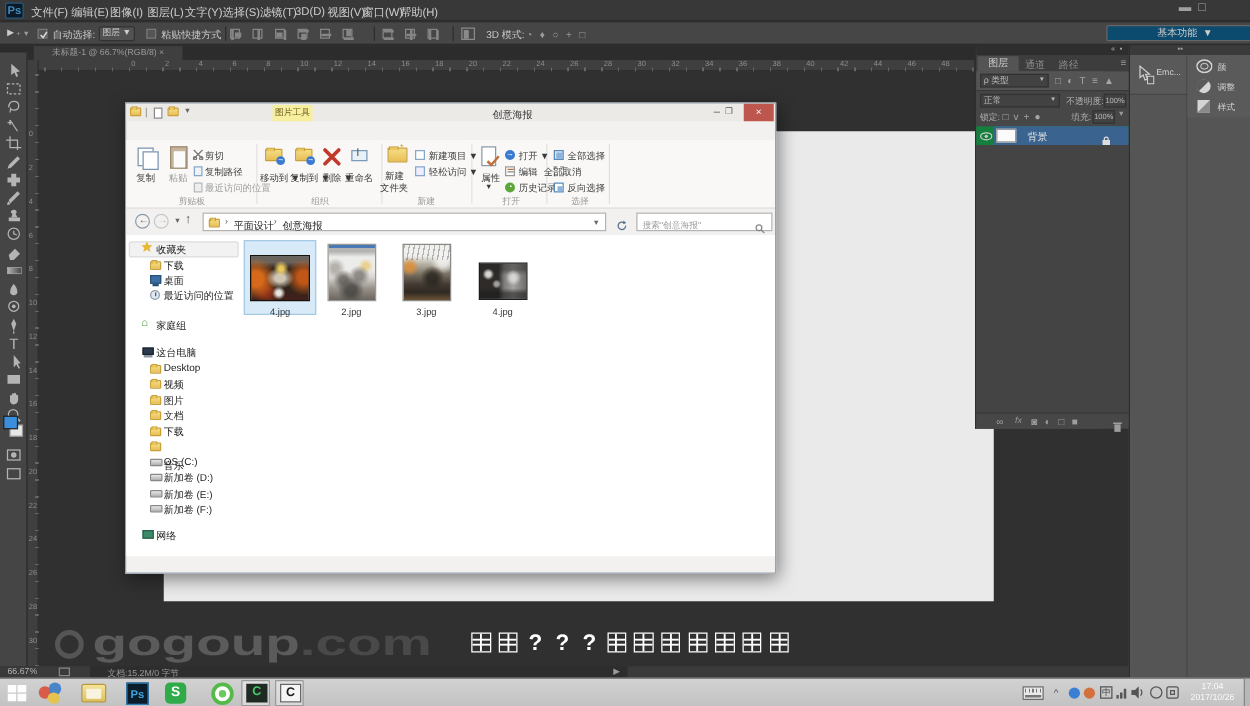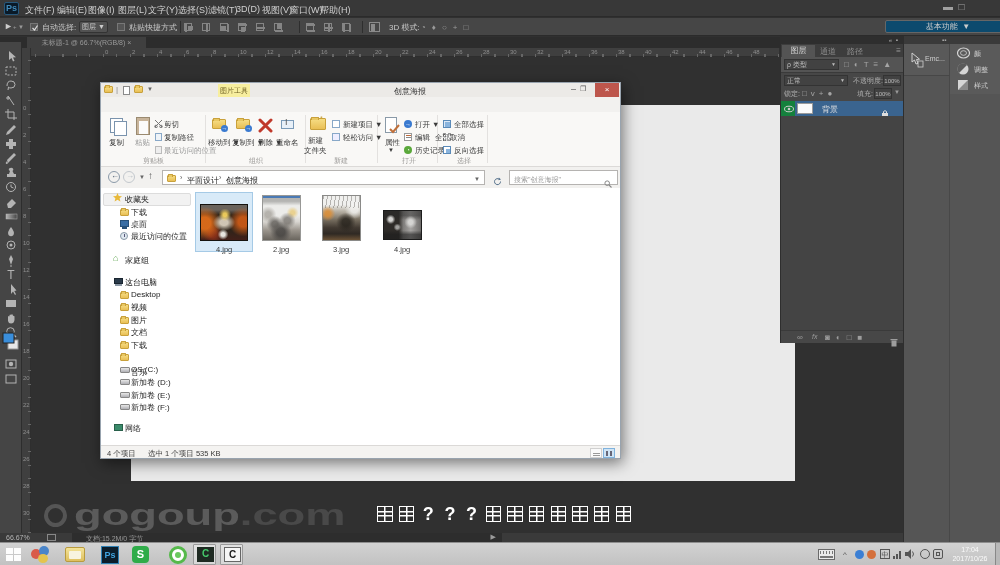--- a/index.html
+++ b/index.html
@@ -468,30 +468,20 @@
   <div class="a" style="left:99px;top:16px;width:48px;height:37px;border:1px solid #16130f;background:radial-gradient(circle at 52% 28%, rgba(250,215,95,.9) 0 5%, transparent 18%),radial-gradient(ellipse at 50% 50%, rgba(235,226,208,.85) 0 12%, transparent 34%),radial-gradient(circle at 8% 52%, rgba(232,112,26,.9) 0 13%, transparent 36%),radial-gradient(circle at 92% 48%, rgba(218,95,22,.85) 0 11%, transparent 32%),radial-gradient(circle at 48% 84%, rgba(250,250,245,.9) 0 5%, transparent 14%),radial-gradient(circle at 26% 82%, rgba(185,58,24,.6) 0 8%, transparent 22%),linear-gradient(180deg,#6a635c 0 14%,#2e241a 28% 70%,#42201a)"></div>
   <div class="a" style="left:161px;top:7px;width:39px;height:46px;border:1px solid #989896;background:linear-gradient(180deg,#4a7ab5 0 5%,transparent 5%),radial-gradient(circle at 32% 64%, rgba(95,92,88,.8) 0 8%, transparent 22%),radial-gradient(circle at 66% 56%, rgba(108,104,99,.7) 0 9%, transparent 24%),radial-gradient(circle at 48% 82%, rgba(66,64,62,.8) 0 10%, transparent 26%),radial-gradient(circle at 80% 38%, rgba(232,202,122,.8) 0 5%, transparent 15%),radial-gradient(circle at 14% 42%, rgba(145,140,132,.6) 0 7%, transparent 20%),linear-gradient(180deg,#b4b4b2 5% 12%,#ececea 22% 44%,#dad7d2 58%,#9a948c 78%,#6a655e)"></div>
   <div class="a" style="left:221px;top:7px;width:39px;height:46px;border:1px solid #8a8a88;background:repeating-linear-gradient(100deg, rgba(55,50,44,.32) 0 1px, transparent 1px 4px) 0 0/100% 12px no-repeat,radial-gradient(circle at 13% 40%, rgba(222,142,52,.85) 0 6%, transparent 18%),radial-gradient(circle at 62% 60%, rgba(38,34,28,.8) 0 11%, transparent 28%),radial-gradient(circle at 85% 30%, rgba(245,245,243,.8) 0 8%, transparent 22%),linear-gradient(180deg,#f0f0ee 0 20%,#bab4a8 34%,#766d5f 54%,#423a32 72%,#2f2923 86%,#6b5236)"></div>
   <div class="a" style="left:282px;top:22px;width:39px;height:30px;border:1px solid #1c1c1c;background:radial-gradient(circle at 18% 30%, rgba(242,242,240,.85) 0 5%, transparent 13%),radial-gradient(circle at 36% 58%, rgba(222,222,220,.65) 0 5%, transparent 13%),radial-gradient(circle at 72% 40%, rgba(230,230,228,.75) 0 7%, transparent 20%),linear-gradient(180deg, rgba(40,40,40,.5) 0 16%, transparent 32% 70%, rgba(28,28,28,.6) 84%),linear-gradient(90deg,#2e2b28 0 40%,#7e7c7a 52%,#a6a4a2 72%,#6e6c6a)"></div>
   <span class="t7" style="left:115px;top:57px">4.jpg</span>
   <span class="t7" style="left:172px;top:57px">2.jpg</span>
   <span class="t7" style="left:232px;top:57px">3.jpg</span>
   <span class="t7" style="left:293px;top:57px">4.jpg</span>
 </div>
 
-  <div class="a" style="left:0;top:362px;width:519px;height:13px;background:#f4f3f1;border-top:1px solid #dbd9d7">
-    <span class="t7" style="left:6px;top:3px">4 个项目</span>
-    <span class="t7" style="left:47px;top:3px">选中 1 个项目 535 KB</span>
-    <div class="a" style="left:489px;top:2px;width:12px;height:10px;border:1px solid #d0d0d0;background:#fafafa">
-          <div style="position:absolute;left:2px;top:2px;width:7px;height:5px;background:repeating-linear-gradient(0deg,#999 0 1px,transparent 1px 2.5px)"></div>
-        </div>
-    <div class="a" style="left:502px;top:2px;width:12px;height:10px;border:1px solid #7fb2dd;background:#cfe4f5">
-          <div style="position:absolute;left:2px;top:2px;width:7px;height:5px;background:repeating-linear-gradient(90deg,#667 0 2px,transparent 2px 3.5px)"></div>
-        </div>
-  </div>
 </div>
 
 <div class="a" id="taskbar" style="left:0;top:542px;width:1000px;height:23px;background:linear-gradient(#d2d2d2,#c2c2c2);border-top:1px solid #8e8e8e">
 
   <svg width="16" height="14" style="position:absolute;left:6px;top:5px">
         <g fill="#fdfdfd">
           <rect x="0" y="0" width="7" height="6"></rect>
           <rect x="8" y="0" width="7" height="6"></rect>
           <rect x="0" y="7" width="7" height="6"></rect>
           <rect x="8" y="7" width="7" height="6"></rect>

